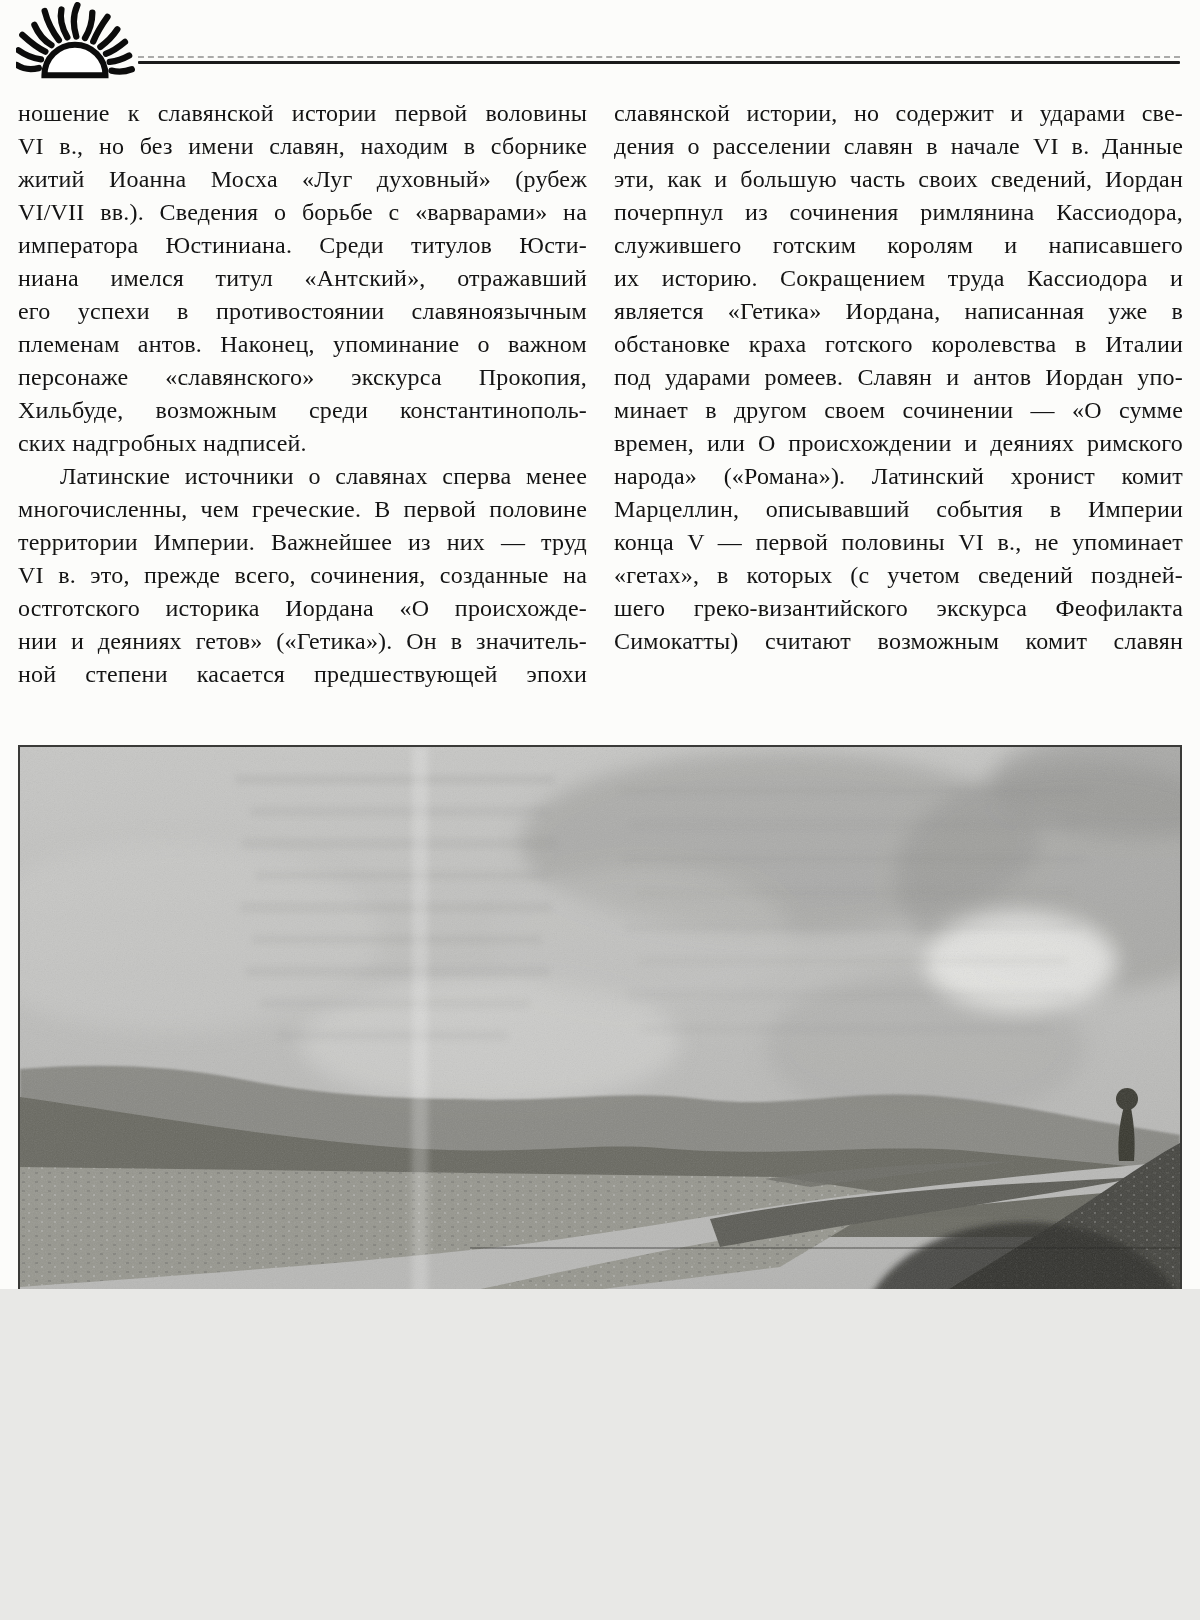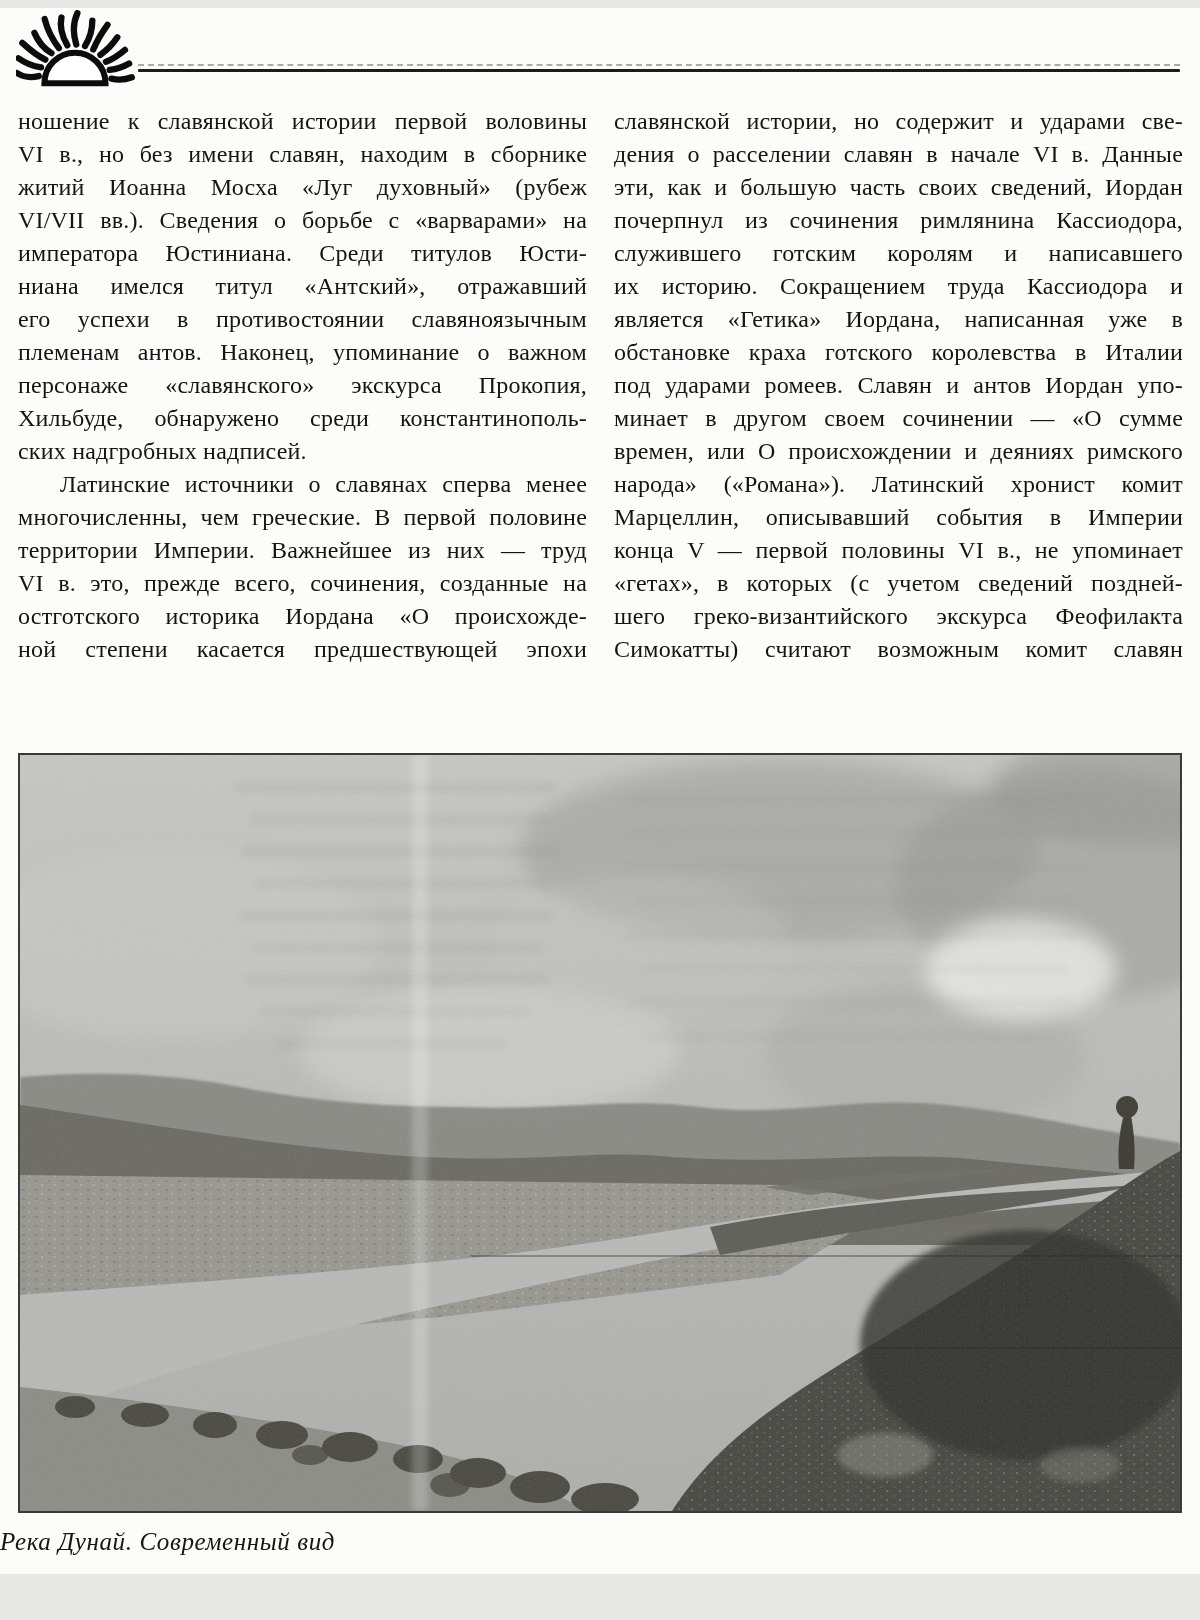--- a/index.html
+++ b/index.html
@@ -1,17 +1,17 @@
 <!DOCTYPE html>
 <html><head>
 <meta charset="utf-8">
 <style>
   html,body{margin:0;padding:0;background:#e8e8e6;}
   .page{
-    position:relative;width:1200px;height:1566px;margin:8px auto;
+    position:relative;width:1200px;height:1289px;margin:0 auto;
     background:#fcfcfa;overflow:hidden;
     font-family:"Liberation Serif","DejaVu Serif",serif;color:#141414;
   }
   
   .logo{position:absolute;left:16px;top:2px;width:122px;height:78px;}
   .head-rule{position:absolute;left:138px;right:20px;top:54px;height:12px;}
   .head-rule .dash{position:absolute;left:0;right:0;top:2px;border-top:2px dashed rgba(70,70,70,.45);}
   .head-rule .solid{position:absolute;left:0;right:0;top:7px;height:3px;background:#1b1b1b;border-radius:1px;}
   
   .cols{position:absolute;left:18px;right:17px;top:97px;display:flex;gap:27px;}
@@ -70,27 +70,28 @@
     <div class="col" id="col-left">
         <div class="tline">ношение к славянской истории первой воловины</div>
         <div class="tline">VI в., но без имени славян, находим в сборнике</div>
         <div class="tline">житий Иоанна Мосха «Луг духовный» (рубеж</div>
         <div class="tline">VI/VII вв.). Сведения о борьбе с «варварами» на</div>
         <div class="tline">императора Юстиниана. Среди титулов Юсти-</div>
         <div class="tline">ниана имелся титул «Антский», отражавший</div>
         <div class="tline">его успехи в противостоянии славяноязычным</div>
         <div class="tline">племенам антов. Наконец, упоминание о важном</div>
         <div class="tline">персонаже «славянского» экскурса Прокопия,</div>
-        <div class="tline">Хильбуде, обнаружено среди константинополь-</div>
+        <div class="tline">Хильбуде, возможным среди константинополь-</div>
         <div class="tline para-end">ских надгробных надписей.</div>
         <div class="tline indent">Латинские источники о славянах сперва менее</div>
         <div class="tline">многочисленны, чем греческие. В первой половине</div>
         <div class="tline">территории Империи. Важнейшее из них — труд</div>
         <div class="tline">VI в. это, прежде всего, сочинения, созданные на</div>
         <div class="tline">остготского историка Иордана «О происхожде-</div>
+        <div class="tline">нии и деяниях гетов» («Гетика»). Он в значитель-</div>
         <div class="tline">ной степени касается предшествующей эпохи</div>
       </div>
     <div class="col" id="col-right">
         <div class="tline">славянской истории, но содержит и ударами све-</div>
         <div class="tline">дения о расселении славян в начале VI в. Данные</div>
         <div class="tline">эти, как и большую часть своих сведений, Иордан</div>
         <div class="tline">почерпнул из сочинения римлянина Кассиодора,</div>
         <div class="tline">служившего готским королям и написавшего</div>
         <div class="tline">их историю. Сокращением труда Кассиодора и</div>
         <div class="tline">является «Гетика» Иордана, написанная уже в</div>

